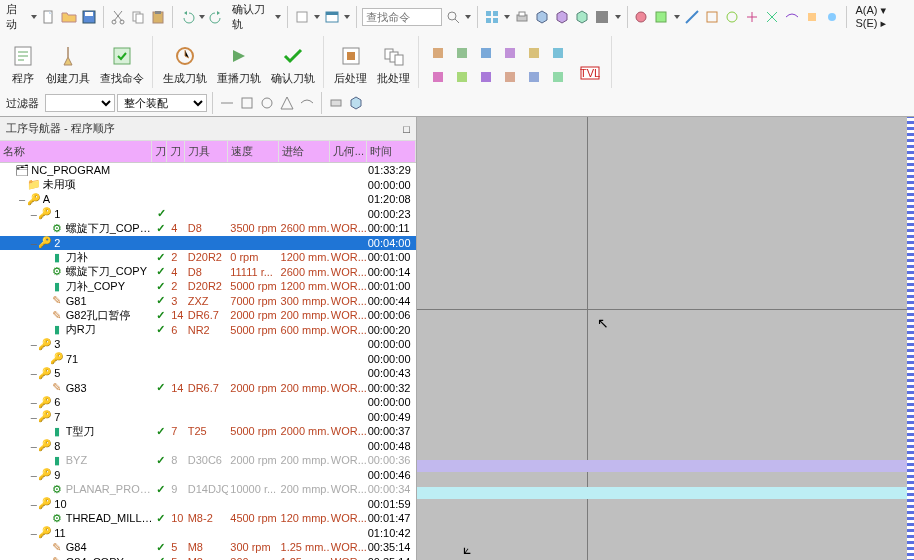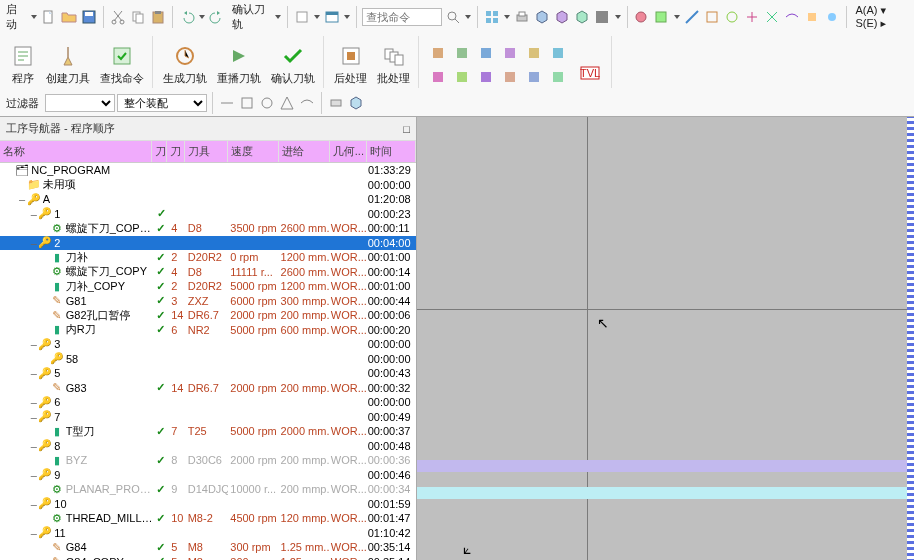--- a/index.html
+++ b/index.html
@@ -595,21 +595,21 @@
           <span class="c c-time">00:01:00</span>
         </div>
         <div class="nav-row">
           <span class="indent" style="width:42px"></span>
           <span class="tw"></span>
           <span class="ic" style="color:#c84">✎</span>
           <span class="nm" style="width:88px">G81</span>
           <span class="c c-tp"><span class="check">✓</span></span>
           <span class="c c-tn">3</span>
           <span class="c c-tool">ZXZ</span>
-          <span class="c c-speed">6000 rpm</span>
+          <span class="c c-speed">7000 rpm</span>
           <span class="c c-feed">300 mmp...</span>
           <span class="c c-geo">WOR...</span>
           <span class="c c-time">00:00:44</span>
         </div>
         <div class="nav-row">
           <span class="indent" style="width:42px"></span>
           <span class="tw"></span>
           <span class="ic" style="color:#c84">✎</span>
           <span class="nm" style="width:88px">G82孔口暂停</span>
           <span class="c c-tp"><span class="check">✓</span></span>
@@ -643,21 +643,21 @@
           <span class="c c-tool"></span>
           <span class="c c-speed"></span>
           <span class="c c-feed"></span>
           <span class="c c-geo"></span>
           <span class="c c-time">00:00:00</span>
         </div>
         <div class="nav-row">
           <span class="indent" style="width:42px"></span>
           <span class="tw"></span>
           <span class="ic key-yellow">🔑</span>
-          <span class="nm" style="width:88px">58</span>
+          <span class="nm" style="width:88px">71</span>
           <span class="c c-tp"></span>
           <span class="c c-tn"></span>
           <span class="c c-tool"></span>
           <span class="c c-speed"></span>
           <span class="c c-feed"></span>
           <span class="c c-geo"></span>
           <span class="c c-time">00:00:00</span>
         </div>
         <div class="nav-row">
           <span class="indent" style="width:30px"></span>

